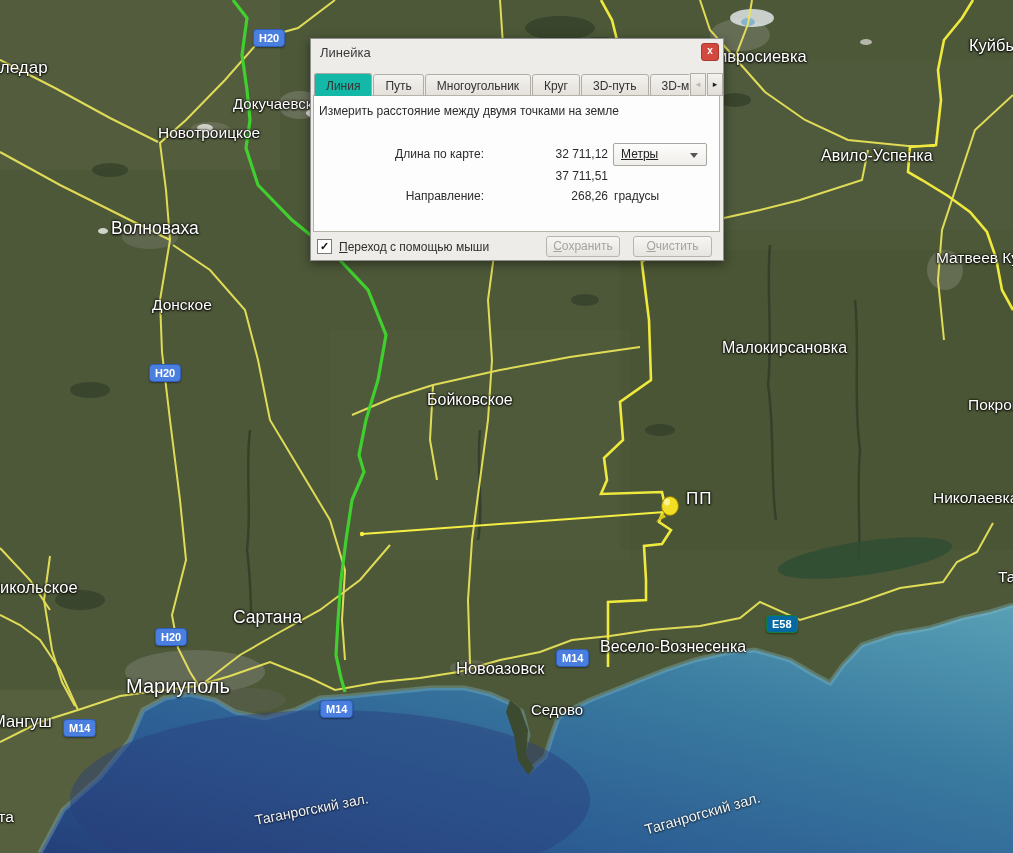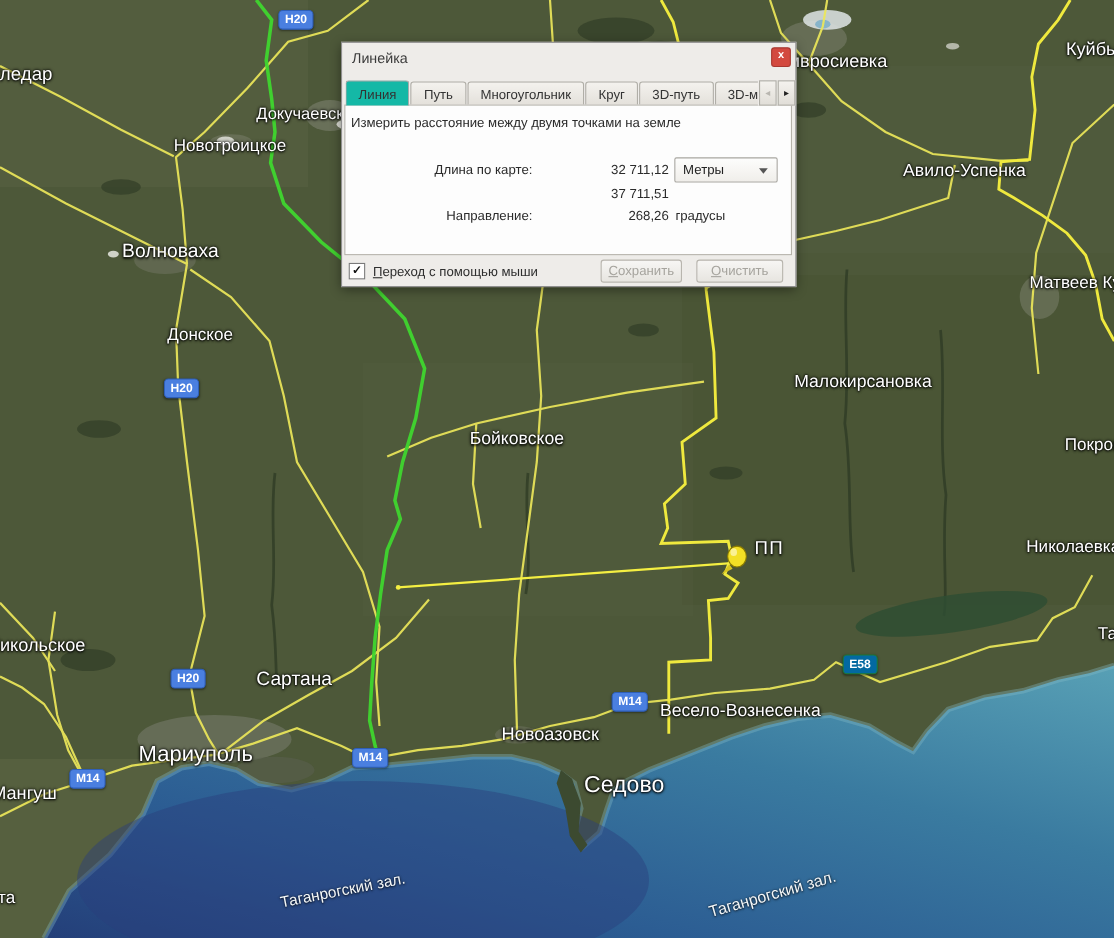--- a/index.html
+++ b/index.html
@@ -8,21 +8,21 @@
   
   #map-viewport{position:absolute;inset:0;}
   #map-svg{position:absolute;left:0;top:0;}
   .map-label{position:absolute;color:#fff;white-space:nowrap;line-height:1.1;
     text-shadow:0 0 3px rgba(0,0,0,.95),0 0 2px rgba(0,0,0,.9),0 1px 2px rgba(0,0,0,.8);}
   .map-label.bold{font-weight:normal;letter-spacing:1px;}
   .sea-label{position:absolute;color:#f3f7f9;white-space:nowrap;
     text-shadow:0 0 2px rgba(0,0,0,.7),0 1px 2px rgba(0,0,0,.6);transform-origin:left center;}
   .badge{position:absolute;color:#fff;font-size:11px;font-weight:bold;line-height:16px;
     padding:0 5px;border-radius:4px;text-align:center;
-    box-shadow:0 1px 2px rgba(0,0,0,.4);}
+    box-shadow:0 1px 2px rgba(0,0,0,.4);margin-top:20px;}
   .badge.blue{background:#4a7fe0;border:1px solid #2f5fb8;}
   .badge.green{background:#0369a1;border:1px solid #1d7b38;}
   
   #ruler-dialog{position:absolute;left:310px;top:38px;width:412px;height:221px;
     background:#eeece9;border:1px solid #8f8f8f;box-shadow:0 3px 10px rgba(0,0,0,.45);
     font-size:12px;color:#2f2f2f;}
   #dialog-title{position:absolute;left:9px;top:6px;font-size:13px;color:#3a3a3a;}
   #dialog-close{position:absolute;right:4px;top:4px;width:16px;height:16px;background:#d3493f;
     border:1px solid #a83830;border-radius:3px;color:#fff;font-size:10px;font-weight:bold;
     text-align:center;line-height:14px;cursor:default;}
@@ -39,21 +39,21 @@
     margin-left:1px;font-size:9px;text-align:center;line-height:21px;color:#222;}
   .tab-arrow.disabled{color:#b9b6b0;}
   #tab-panel{position:absolute;left:2px;top:56px;width:405px;height:135px;background:#fdfdfd;
     border:1px solid #b5b2aa;z-index:1;}
   #instruction{position:absolute;left:8px;top:65px;color:#2b2b2b;z-index:2;}
   .row-label{position:absolute;left:0;width:173px;text-align:right;z-index:2;color:#2b2b2b;}
   .row-value{position:absolute;left:180px;width:117px;text-align:right;z-index:2;color:#2b2b2b;}
   .row-unit{position:absolute;left:303px;z-index:2;color:#2b2b2b;}
   #unit-dropdown{position:absolute;left:302px;top:104px;width:94px;height:23px;z-index:2;
     background:linear-gradient(#fdfdfc,#f0eeea);border:1px solid #a8a6a0;border-radius:2px;
-    line-height:21px;padding-left:7px;box-sizing:border-box;color:#222;}
+    line-height:21px;padding-left:7px;box-sizing:border-box;color:#222;text-decoration:underline;}
   #dropdown-arrow{position:absolute;right:8px;top:9px;width:0;height:0;
     border-left:4px solid transparent;border-right:4px solid transparent;border-top:5px solid #555;}
   #mouse-nav{position:absolute;left:6px;top:200px;display:flex;align-items:center;z-index:2;}
   #mouse-nav-checkbox{width:13px;height:13px;background:#fff;border:1px solid #7a7a7a;
     font-size:11px;font-weight:bold;line-height:12px;text-align:center;color:#111;}
   #mouse-nav-label{margin-left:7px;}
   .mnemonic{text-decoration:underline;}
   .dlg-button{position:absolute;top:197px;height:21px;z-index:2;
     background:linear-gradient(#f7f6f4,#e7e5e0);border:1px solid #b8b5ae;border-radius:3px;
     color:#a6a49e;text-align:center;line-height:19px;box-sizing:border-box;}
@@ -182,21 +182,21 @@
         <span class="map-label" style="left: 969px; top: 36px; font-size: 16.5px;">Куйбышево</span>
         <span class="map-label" style="left: 821px; top: 147px; font-size: 16px;">Авило-Успенка</span>
         <span class="map-label" style="left: 936px; top: 249px; font-size: 15.5px;">Матвеев Курган</span>
         <span class="map-label" style="left: 968px; top: 396px; font-size: 15.5px;">Покровское</span>
         <span class="map-label" style="left: 933px; top: 489px; font-size: 15.5px;">Николаевка</span>
         <span class="map-label" style="left: -12px; top: 578px; font-size: 16.5px;">Никольское</span>
         <span class="map-label" style="left: 233px; top: 608px; font-size: 17.5px;">Сартана</span>
         <span class="map-label" style="left: 126px; top: 675px; font-size: 20px;">Мариуполь</span>
         <span class="map-label" style="left: -8px; top: 712px; font-size: 16.5px;">Мангуш</span>
         <span class="map-label" style="left: 456px; top: 659px; font-size: 16.5px;">Новоазовск</span>
-        <span class="map-label" style="left: 531px; top: 702px; font-size: 21px;">Седово</span>
+        <span class="map-label" style="left: 531px; top: 702px; font-size: 15px;">Седово</span>
         <span class="map-label" style="left: 600px; top: 638px; font-size: 16px;">Весело-Вознесенка</span>
         <span class="map-label" style="left: -22px; top: 808px; font-size: 15.5px;">Ялта</span>
         <span class="map-label" style="left: 998px; top: 568px; font-size: 15.5px;">Таганрог</span>
         <span class="map-label bold" style="left: 686px; top: 490px; font-size: 17px;">ПП</span>
         <span class="sea-label" style="left: 255px; top: 812px; font-size: 14px; transform: rotate(-11deg);">Таганрогский зал.</span>
         <span class="sea-label" style="left: 645px; top: 822px; font-size: 14.5px; transform: rotate(-16deg);">Таганрогский зал.</span>
         <div class="badge blue" style="left: 253px; top: 9px;">H20</div>
         <div class="badge blue" style="left: 149px; top: 344px;">H20</div>
         <div class="badge blue" style="left: 155px; top: 608px;">H20</div>
         <div class="badge blue" style="left: 63px; top: 699px;">M14</div>

